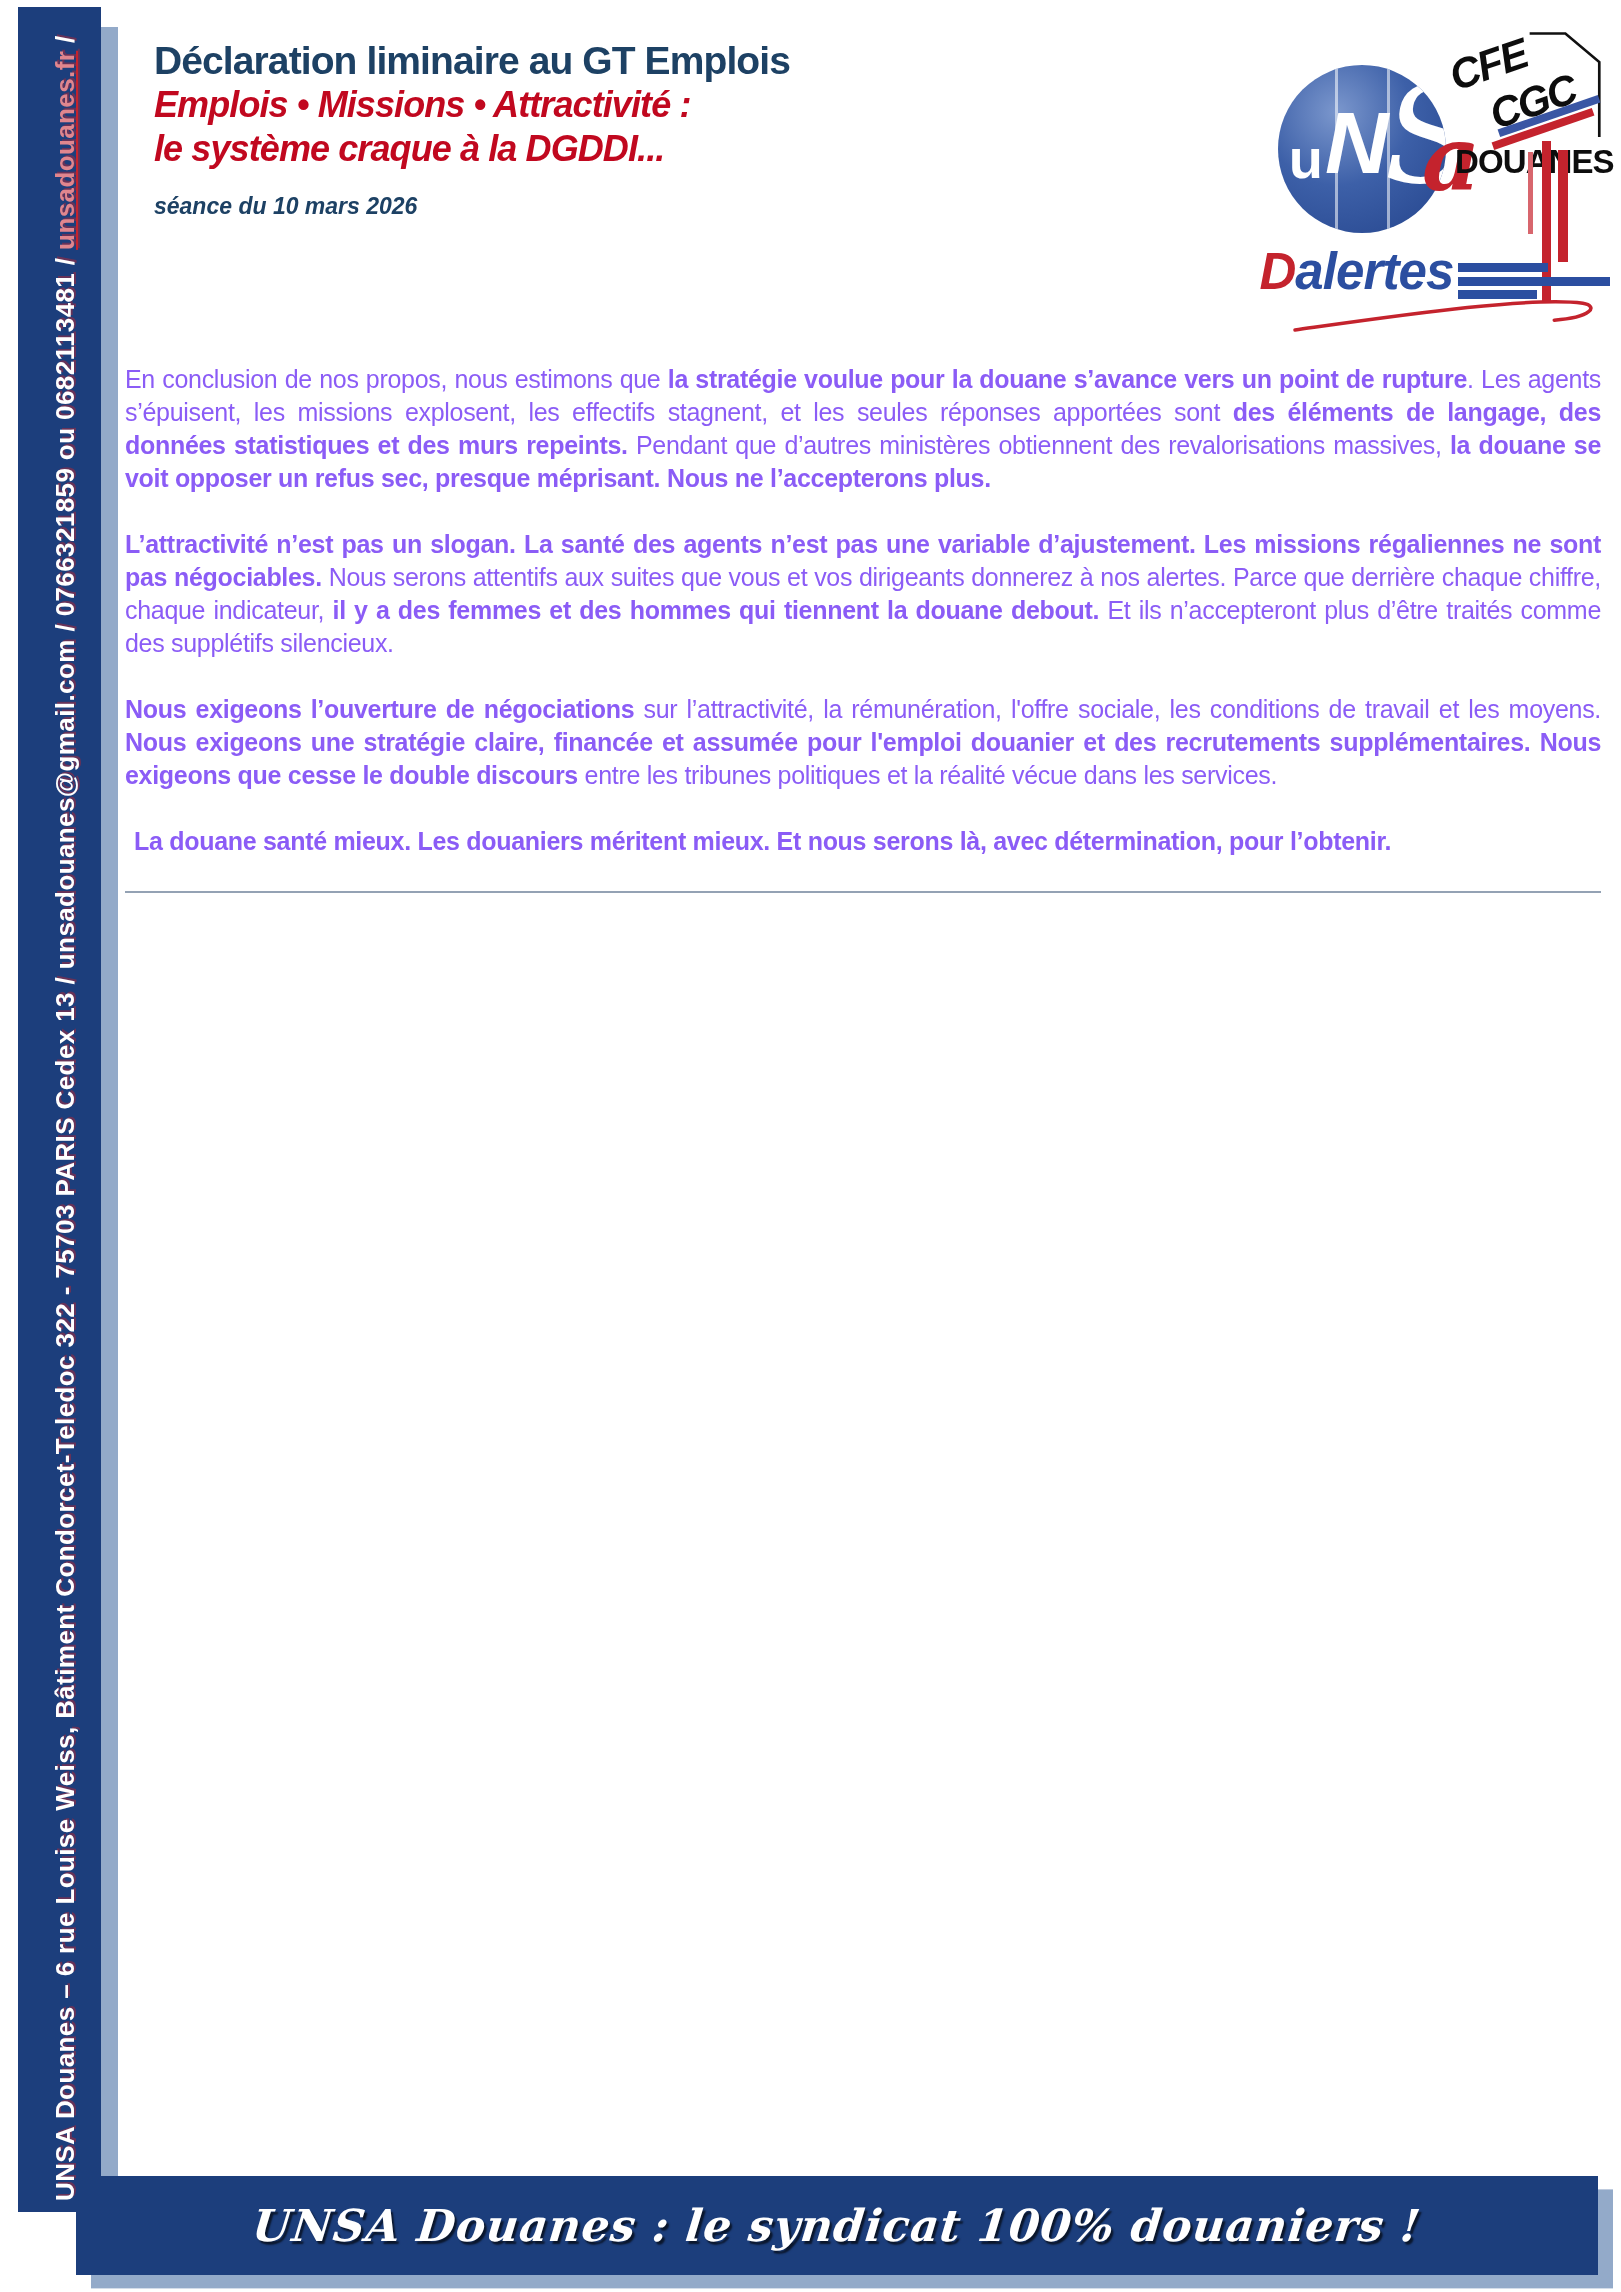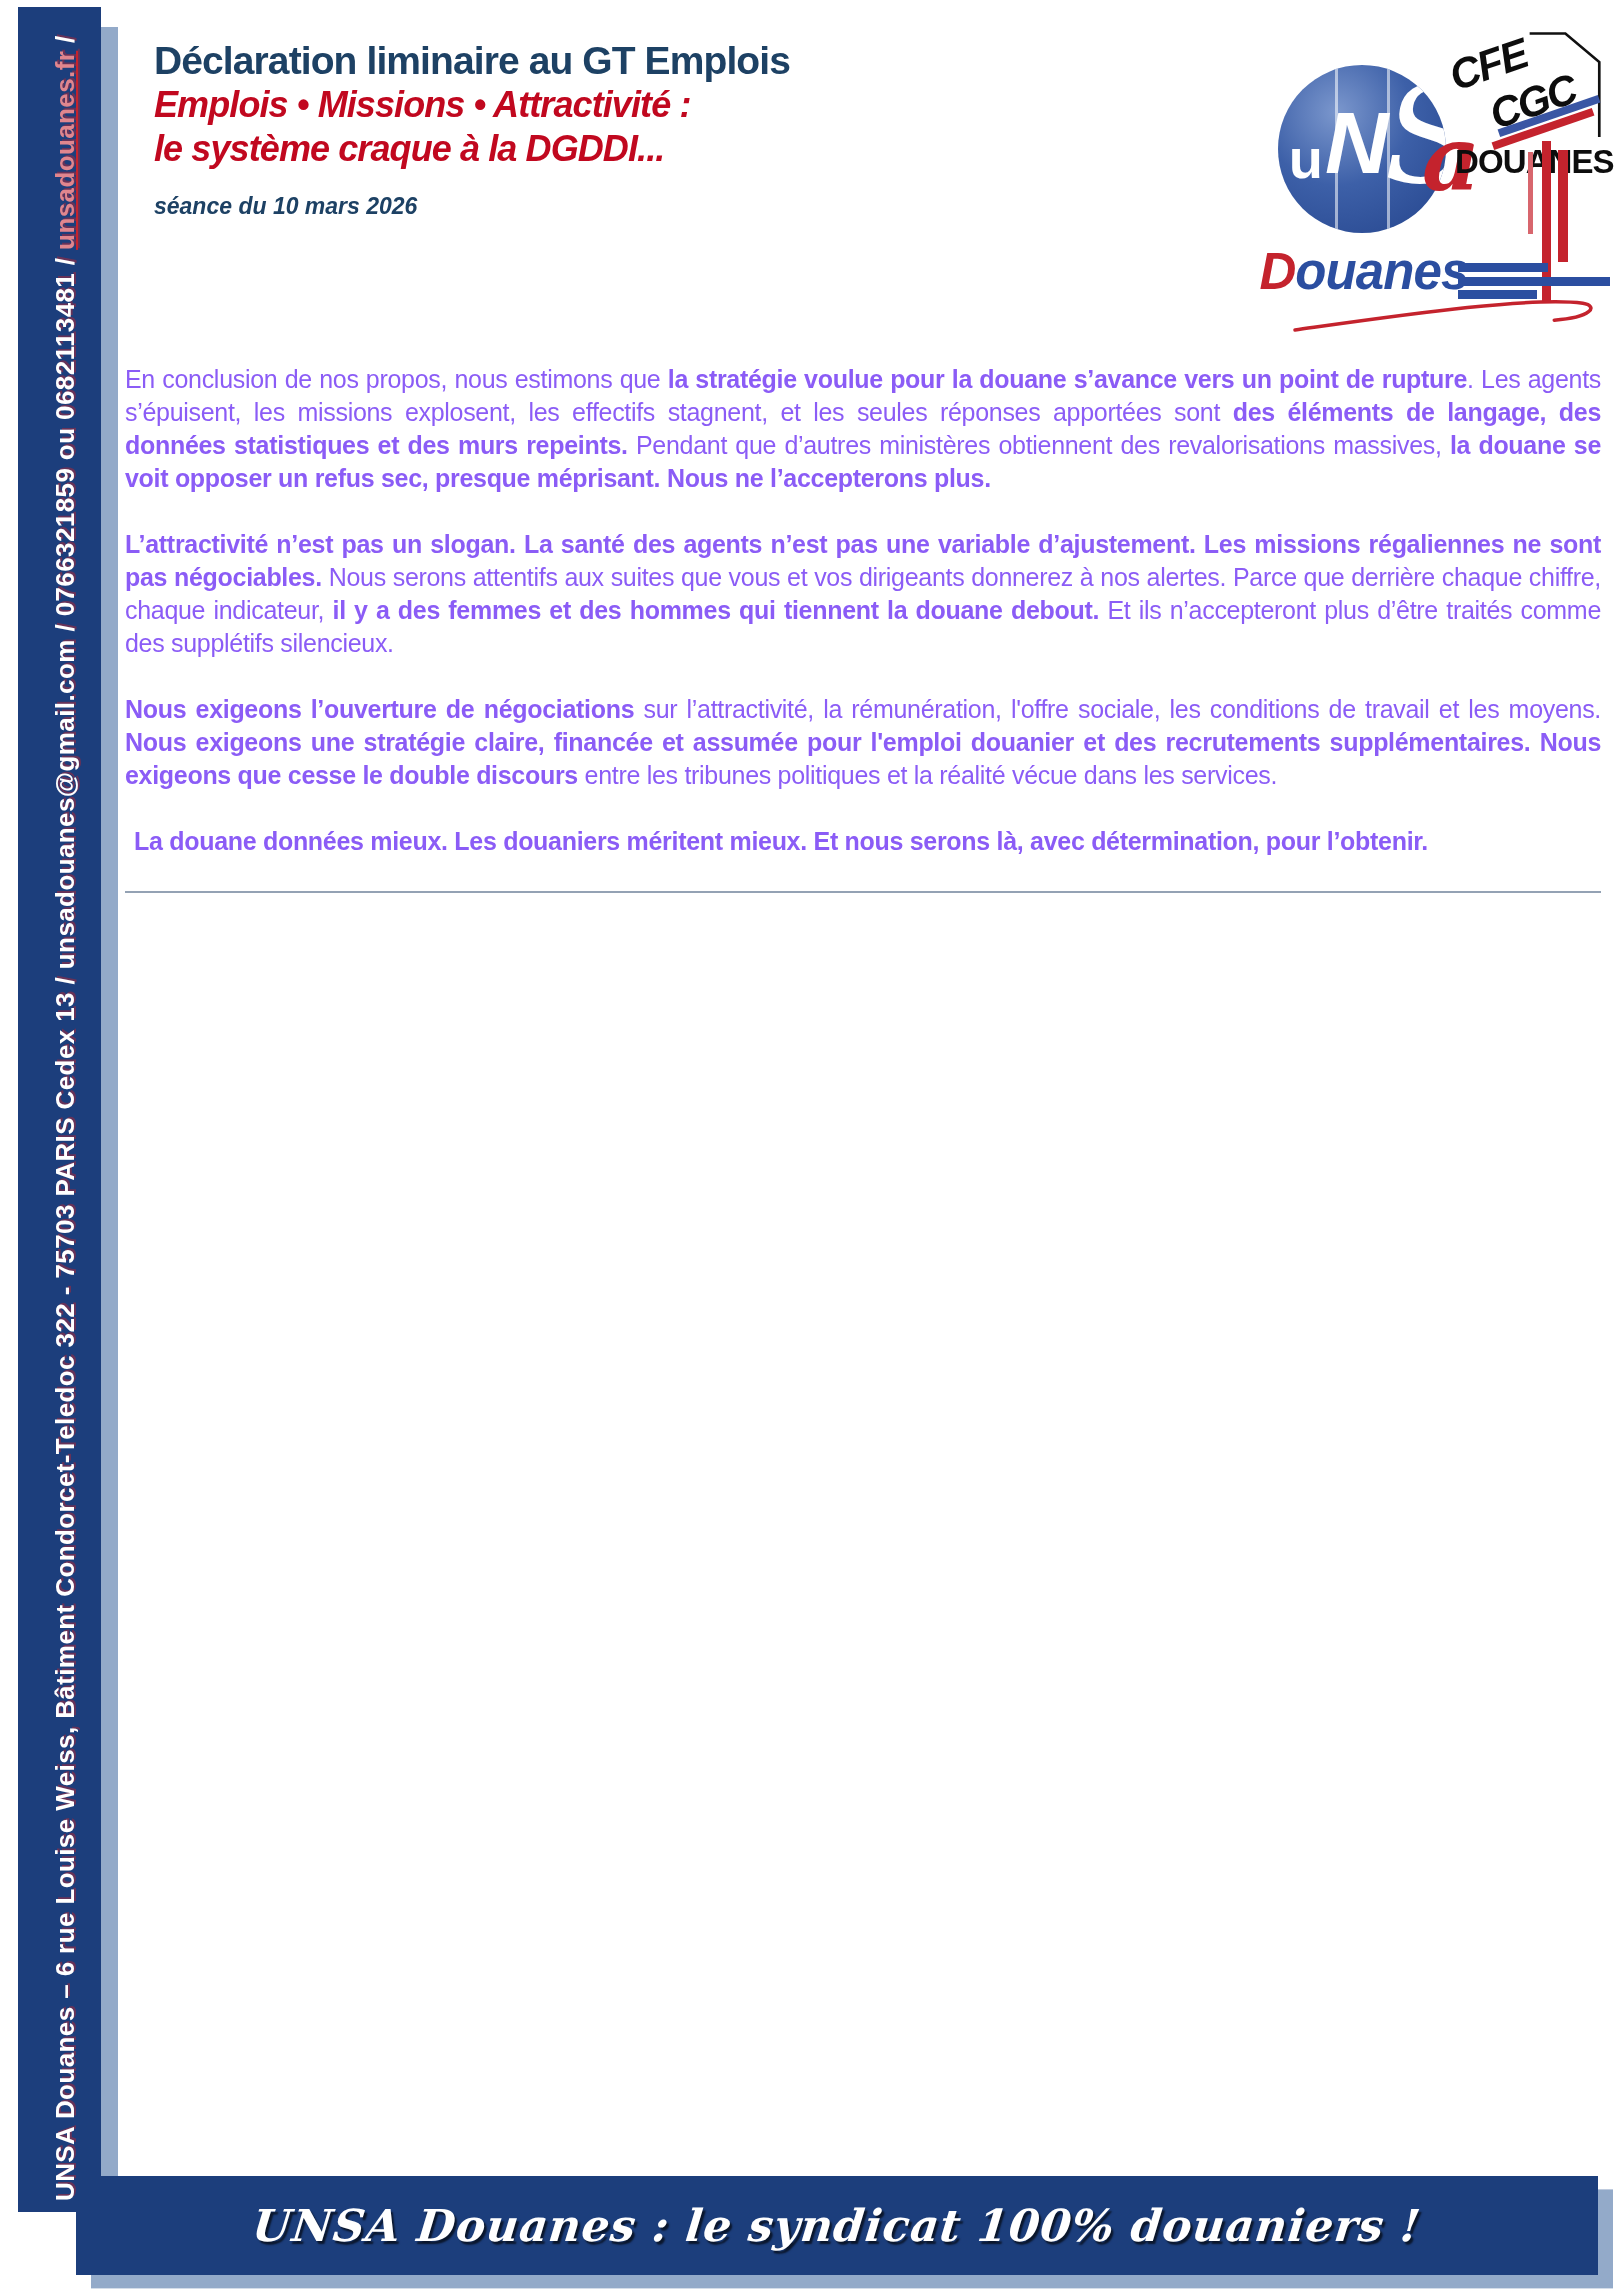--- a/index.html
+++ b/index.html
@@ -117,21 +117,21 @@
     <span class="cgc">CGC</span>
     <div class="stripe blue"></div>
     <div class="stripe red"></div>
   </div>
   <span class="logo-douanes-caps">DOUANES</span>
 
   <div class="red-vbar rv1"></div>
   <div class="red-vbar rv2"></div>
   <div class="red-vbar rv3"></div>
 
-  <div class="logo-douanes"><span class="d">D</span><span>ouanes</span></div>
+  <div class="logo-douanes"><span class="d">D</span><span>alertes</span></div>
   <div class="blue-line bl1"></div>
   <div class="blue-line bl2"></div>
   <div class="blue-line bl3"></div>
 
   <svg class="swoosh" width="313" height="49" viewBox="0 0 350 55">
     <path d="M 5 46 C 120 30 270 8 328 16 C 346 19 338 32 296 35" fill="none" stroke="#c4232d" stroke-width="4" stroke-linecap="round"></path>
   </svg>
 </div>
 
 <div class="content">
@@ -139,21 +139,21 @@
     <div class="title">Déclaration liminaire au GT Emplois</div>
     <div class="sub">Emplois • Missions • Attractivité :</div>
     <div class="sub">le système craque à la DGDDI...</div>
     <div class="session">séance du 10 mars 2026</div>
   </div>
 
   <div class="bodytext">
       <p class="para"><span>En conclusion de nos propos, nous estimons que </span><span class="b">la stratégie voulue pour la douane s’avance vers un point de rupture</span><span>. Les agents s’épuisent, les missions explosent, les effectifs stagnent, et les seules réponses apportées sont </span><span class="b">des éléments de langage, des données statistiques et des murs repeints.</span><span> Pendant que d’autres ministères obtiennent des revalorisations massives, </span><span class="b">la douane se voit opposer un refus sec, presque méprisant. Nous ne l’accepterons plus.</span></p>
       <p class="para"><span class="b">L’attractivité n’est pas un slogan. La santé des agents n’est pas une variable d’ajustement. Les missions régaliennes ne sont pas négociables.</span><span> Nous serons attentifs aux suites que vous et vos dirigeants donnerez à nos alertes. Parce que derrière chaque chiffre, chaque indicateur, </span><span class="b">il y a des femmes et des hommes qui tiennent la douane debout.</span><span> Et ils n’accepteront plus d’être traités comme des supplétifs silencieux.</span></p>
       <p class="para"><span class="b">Nous exigeons l’ouverture de négociations</span><span> sur l’attractivité, la rémunération, l'offre sociale, les conditions de travail et les moyens. </span><span class="b">Nous exigeons une stratégie claire, financée et assumée pour l'emploi douanier et des recrutements supplémentaires.</span><span> </span><span class="b">Nous exigeons que cesse le double discours</span><span> entre les tribunes politiques et la réalité vécue dans les services.</span></p>
-      <p class="para indent"><span class="b">La douane données mieux. Les douaniers méritent mieux. Et nous serons là, avec détermination, pour l’obtenir.</span></p>
+      <p class="para indent"><span class="b">La douane santé mieux. Les douaniers méritent mieux. Et nous serons là, avec détermination, pour l’obtenir.</span></p>
     </div>
 
   <hr class="rule">
 </div>
 
 <div class="footer-bar">
   <div class="footer-text">UNSA Douanes  : le syndicat 100% douaniers !</div>
 </div>
 
 

